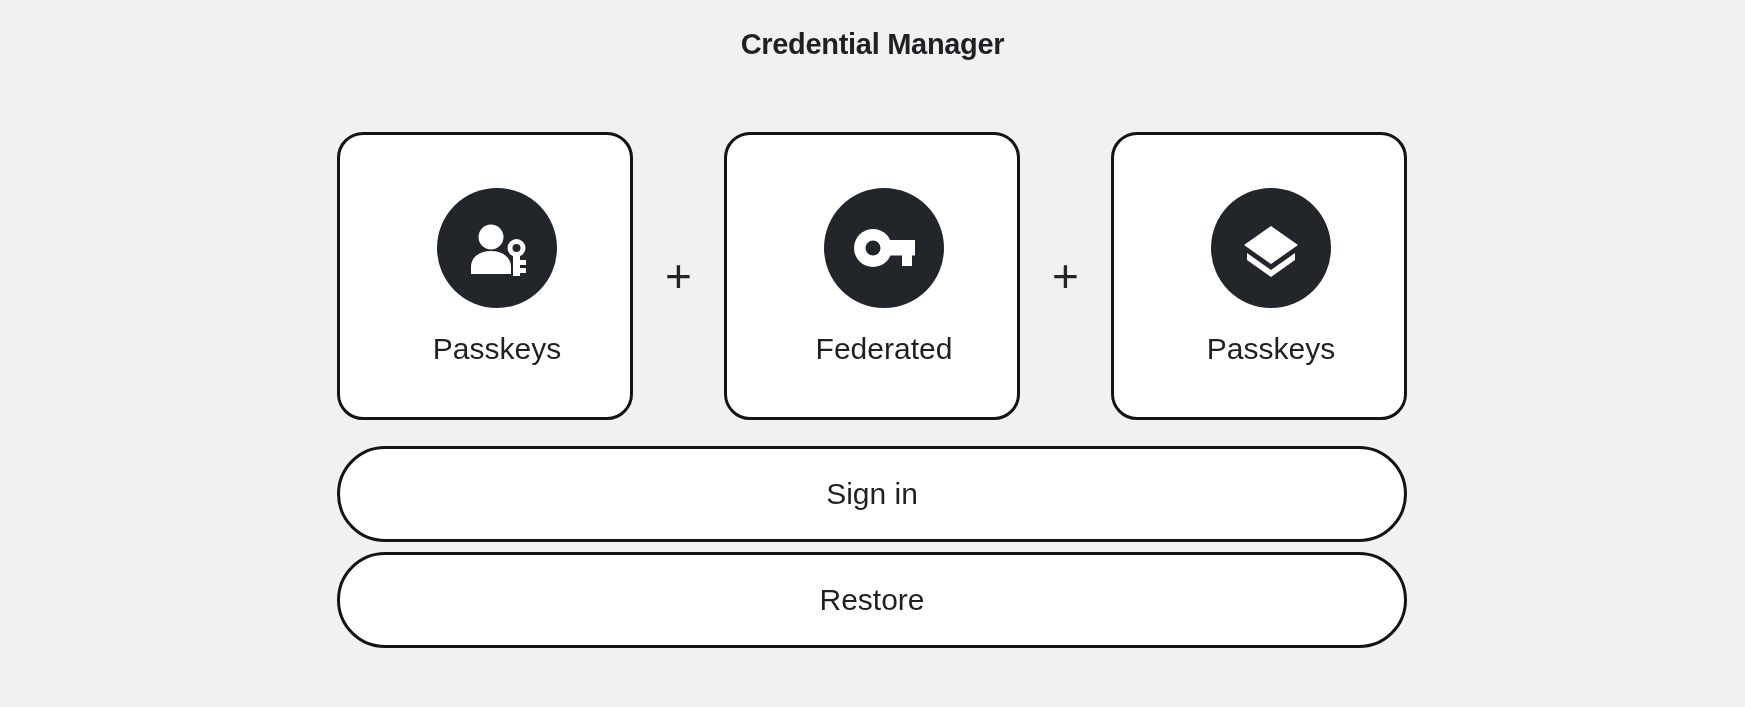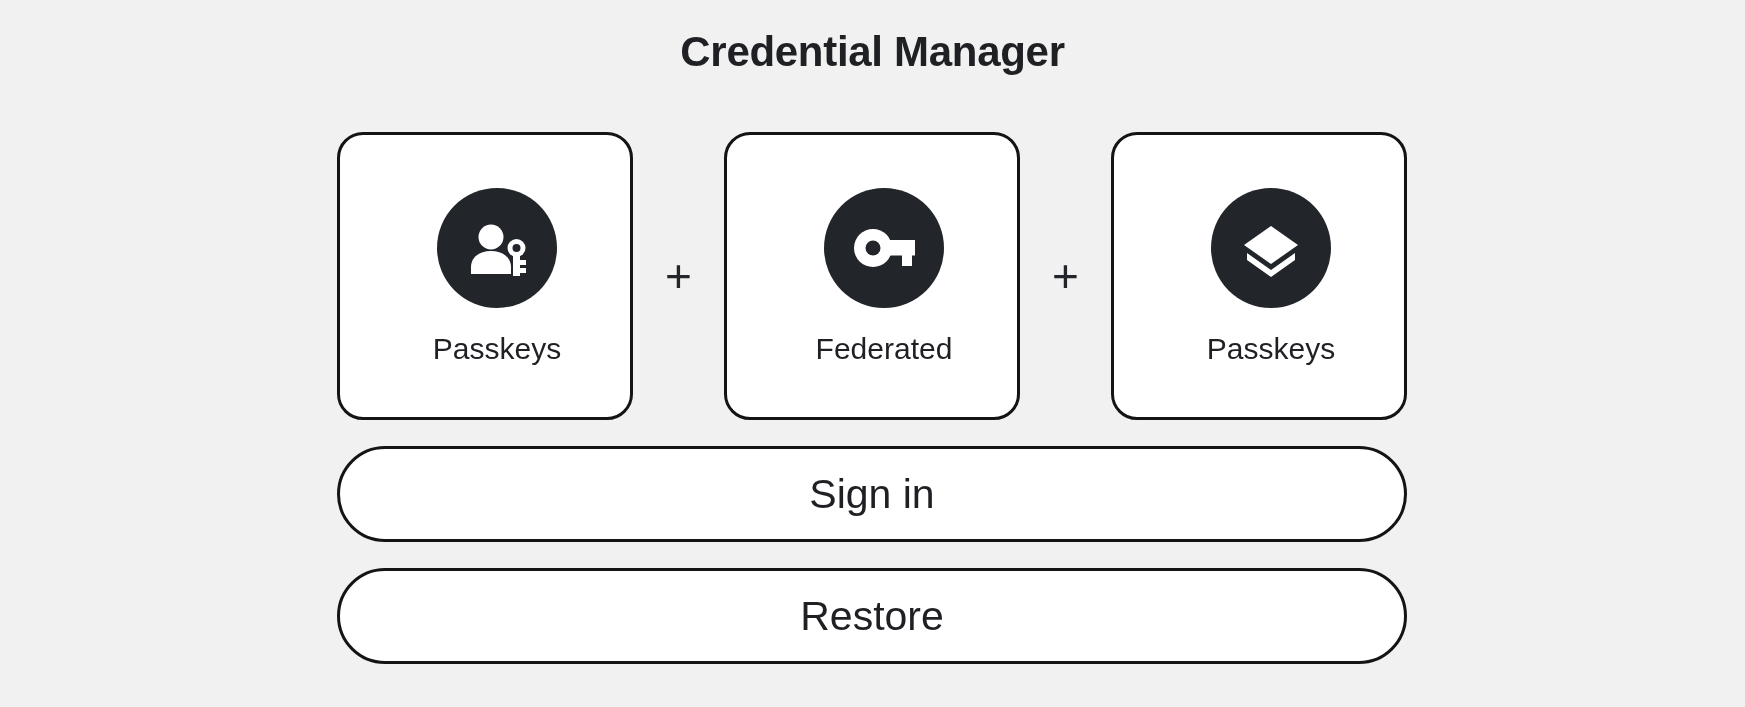--- a/index.html
+++ b/index.html
@@ -22,21 +22,21 @@
     box-sizing: border-box;
   }
 
   
   .page-title {
     position: absolute;
     left: 0;
     top: 28px;
     width: 1745px;
     text-align: center;
-    font-size: 42px;
+    font-size: 29px;
     font-weight: bold;
     letter-spacing: -0.3px;
     color: #1e2023;
     line-height: 1.15;
   }
 
   
   .credential-row {
     position: absolute;
     left: 337px;
@@ -98,27 +98,27 @@
     left: 337px;
     width: 1070px;
     height: 96px;
     box-sizing: border-box;
     background: #ffffff;
     border: 3px solid #121416;
     border-radius: 50px;
     display: flex;
     align-items: center;
     justify-content: center;
-    font-size: 41px;
+    font-size: 30px;
     font-weight: 400;
     color: #1e2023;
     cursor: pointer;
   }
   .action-button.sign-in { top: 446px; }
-  .action-button.restore { top: 568px; text-align: center; }
+  .action-button.restore { top: 552px; text-align: center; }
 </style>
 </head>
 <body>
 
 <div class="stage">
 
   <div class="page-title">Credential Manager</div>
 
   <div class="credential-row">
 

